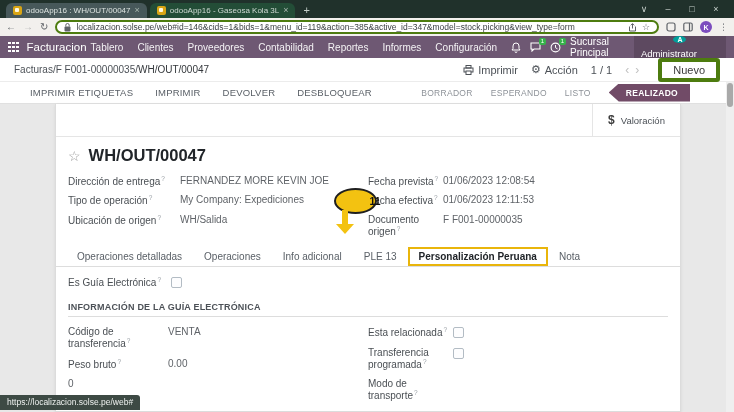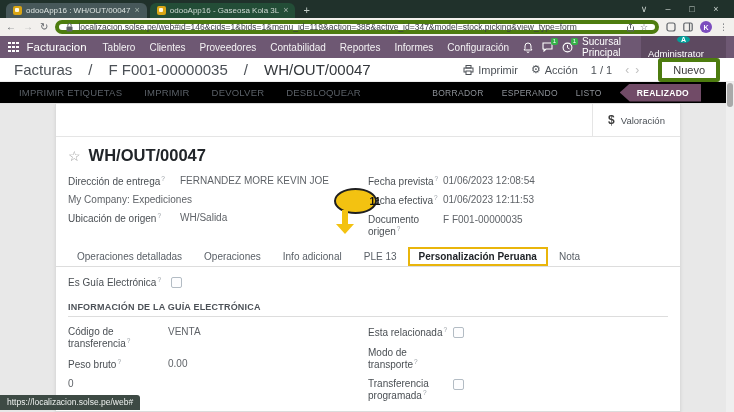--- a/index.html
+++ b/index.html
@@ -16,55 +16,55 @@
   .favicon { width:9px; height:9px; border-radius:2px; background:#d9a514; position:relative; flex:none; }
   .favicon::after { content:""; position:absolute; left:2px; top:2px; width:4px; height:4px; background:#fff8e0; border-radius:1px; }
   .tab-close { color:#a7b6ae; font-size:9px; line-height:1; flex:none; }
   .newtab { color:#c4cfc9; font-size:11px; margin:0 0 2px 8px; }
   .win-controls { position:absolute; right:6px; top:0; height:18px; display:flex; align-items:center; gap:0; }
   .win-controls span { width:24px; text-align:center; color:#c9d2cd; font-size:9px; line-height:18px; }
 
   .toolbar { height:18px; background:#f2f0ed; display:flex; align-items:center; padding:0 6px; gap:7px; }
   .navarrow { color:#5f6368; font-size:10px; line-height:1; }
   .navarrow.dim { color:#b5b5b5; }
-  .omnibox { flex:1; height:14px; background:#fff; border:4px solid #4d7c0f; border-radius:8px;
+  .omnibox { flex:1; height:14px; background:#fff; border:2px solid #4d7c0f; border-radius:8px;
              display:flex; align-items:center; padding:0 7px; gap:5px; font-size:8.5px; color:#3a3f42; }
   .omnibox .url { flex:1; white-space:nowrap; overflow:hidden; }
   .mini-ic { color:#5f6368; font-size:9px; line-height:1; flex:none; }
   .avatar-k { width:12px; height:12px; border-radius:50%; background:#7c4dbe; color:#fff; font-size:7px;
               display:flex; align-items:center; justify-content:center; flex:none; font-weight:bold; }
 
   
   .onav { height:22px; background:#6e5873; display:flex; align-items:center; padding:0 8px; color:#fff; }
   .grid-ic { display:grid; grid-template-columns:repeat(3,2.5px); grid-gap:1.5px; margin-right:8px; }
   .grid-ic i { width:2.5px; height:2.5px; background:#fff; display:block; }
-  .onav .app { font-size:11.5px; margin-right:16px; }
+  .onav .app { font-size:11.5px; margin-right:4px; }
   .onav .mitem { font-size:10px; color:rgba(255,255,255,.92); margin-right:14px; white-space:nowrap; }
   .onav .right { margin-left:auto; display:flex; align-items:center; gap:9px; height:100%; }
   .ic-wrap { position:relative; display:flex; }
   .badge { position:absolute; top:-4px; right:-5px; background:#36b24a; color:#fff; font-size:6px;
            padding:0 2px; border-radius:2px; line-height:7px; }
   .company { font-size:10px; }
   .user-chip { background:#5d4960; height:100%; display:flex; align-items:center; gap:5px; padding:0 7px;flex-direction:column; }
   .avatar-a { width:13px; height:13px; border-radius:50%; background:#00a09b; color:#fff; font-size:7px;
               display:flex; align-items:center; justify-content:center; font-weight:bold; }
   .user-chip .uname { font-size:9.5px; }
 
   
   .cpanel { height:24px; background:#fff; border-bottom:1px solid #ececec; display:flex; align-items:center; padding:0 14px; }
-  .crumbs { font-size:15px; color:#4c5157; display:flex; gap:16px; align-items:center; }
+  .crumbs { font-size:10px; color:#4c5157; display:flex; gap:0; align-items:center; }
   .crumbs .cur { color:#33373b; }
   .cpanel .right { margin-left:auto; display:flex; align-items:center; gap:13px; font-size:11px; color:#4c5157; }
   .cp-btn { display:flex; align-items:center; gap:4px; }
   .gear { font-size:11px; }
   .pager-arrows { color:#c0c0c0; font-size:12px; letter-spacing:6px; }
   .btn-nuevo { border:4px solid #4d7c0f; border-radius:3px; background:#fff; padding:2px 11px; font-size:11px; color:#3a3a3a; }
 
   
-  .bbar { height:22px; background:#000000; border-bottom:1px solid #e0e0e0; display:flex; align-items:center; padding:0 19px; }
+  .bbar { height:22px; background:#ffffff; border-bottom:1px solid #e0e0e0; display:flex; align-items:center; padding:0 30px; }
   .bbar .abtn { font-size:9.5px; color:#5a6067; margin-right:22px; letter-spacing:.2px; white-space:nowrap; }
   .statusbar { margin-left:auto; display:flex; align-items:center; gap:18px; margin-right:14px; }
   .st { font-size:8.5px; color:#8d9298; letter-spacing:.3px; }
   .st-active { background:#714b67; color:#fff; font-size:8.5px; font-weight:bold; letter-spacing:.3px;
                padding:4px 12px 4px 17px; clip-path:polygon(0 50%, 10px 0, 100% 0, 100% 100%, 10px 100%); }
 
   
   .content { position:absolute; top:104px; left:0; right:0; bottom:0; background:#e8e8e8; }
   .sheet { position:absolute; left:55px; top:0; width:626px; bottom:0; background:#fff;
            border:1px solid #dcdcdc; border-top:none; box-shadow:0 1px 3px rgba(0,0,0,.08); overflow:hidden; }
@@ -270,20 +270,21 @@
       <span class="rec-title">WH/OUT/00047</span>
     </div>
 
     <div class="fields">
       <div class="fcol left">
         <div class="frow">
           <span class="lbl">Dirección de entrega</span>
           <span class="val">FERNANDEZ MORE KEVIN JOE</span>
         </div>
         <div class="frow">
+          <span class="lbl">Tipo de operación</span>
           <span class="val">My Company: Expediciones</span>
         </div>
         <div class="frow">
           <span class="lbl">Ubicación de origen</span>
           <span class="val">WH/Salida</span>
         </div>
       </div>
       <div class="fcol right">
         <div class="frow">
           <span class="lbl">Fecha prevista</span>
@@ -335,25 +336,25 @@
             <span class="lbl">Proveedor</span>
             <span class="val"></span>
           </div>
         </div>
         <div class="gcol right">
           <div class="grow">
             <span class="lbl">Esta relacionada</span>
             <span class="checkbox"></span>
           </div>
           <div class="grow">
-            <span class="lbl">Modo de transporte</span>
-          </div>
-          <div class="grow">
             <span class="lbl">Transferencia programada</span>
             <span class="checkbox"></span>
+          </div>
+          <div class="grow">
+            <span class="lbl">Modo de transporte</span>
           </div>
         </div>
       </div>
     </div>
   </div>
 </div>
 
 <div class="anno-circle">11</div>
 <div class="anno-line"></div>
 <div class="anno-head"></div>

